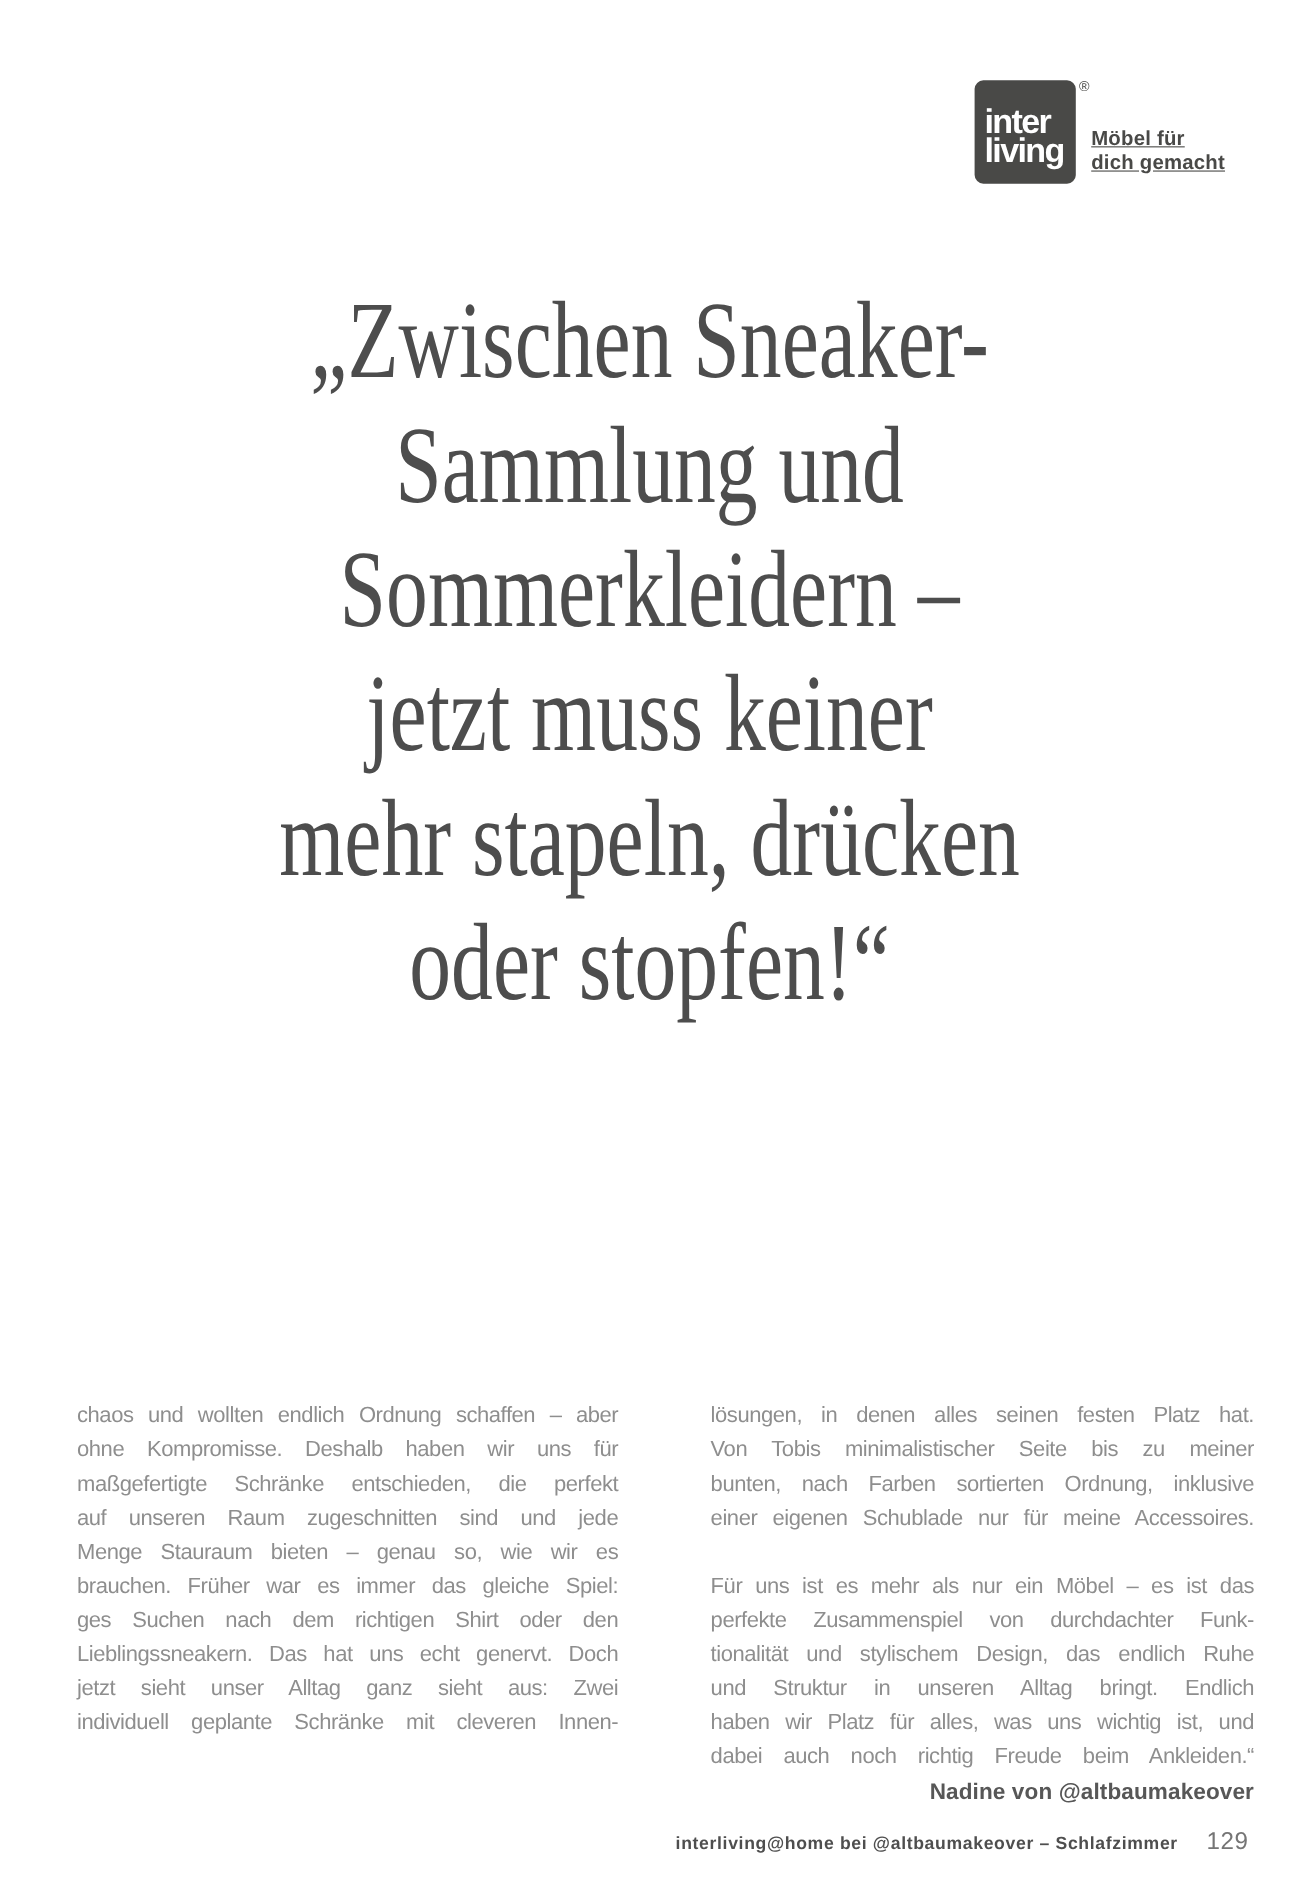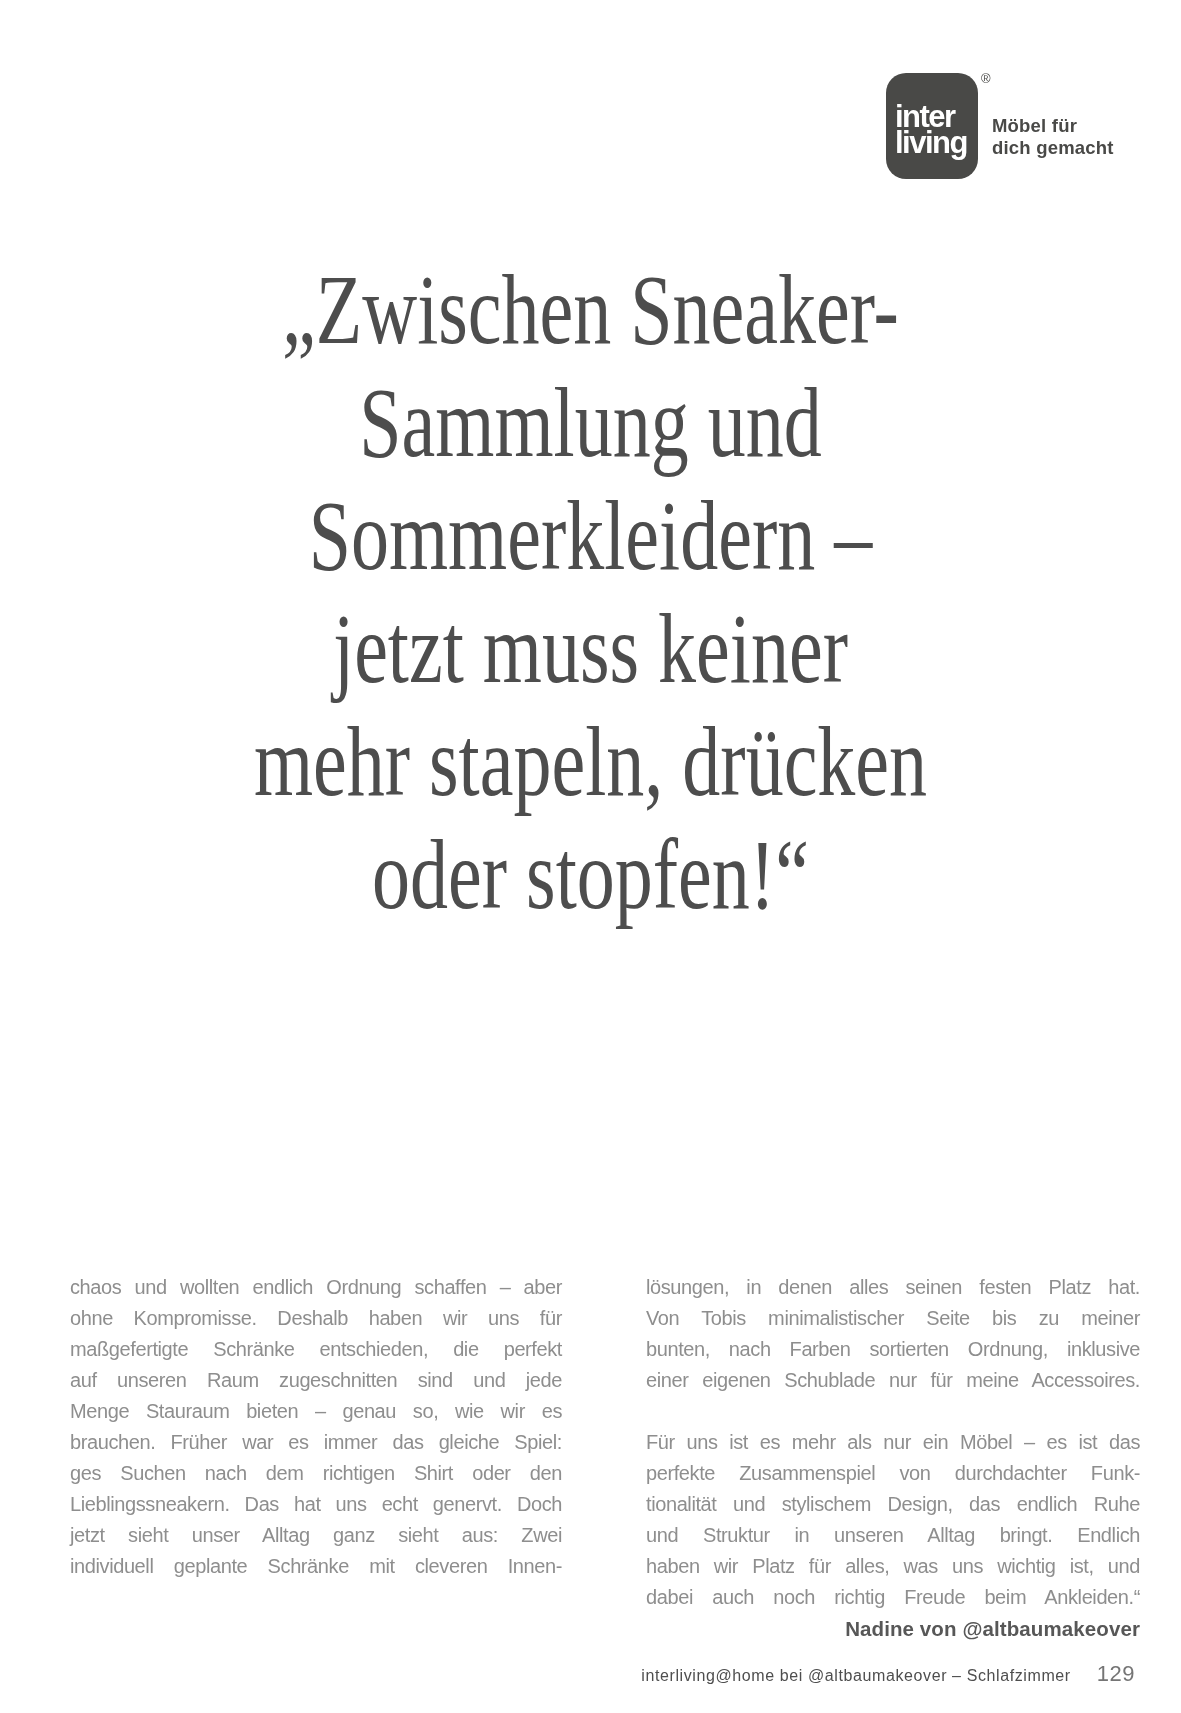--- a/index.html
+++ b/index.html
@@ -7,42 +7,43 @@
     position:relative;
     width:1181px;height:1713px;
     background:#ffffff;
     overflow:hidden;
     font-family:"Liberation Sans",sans-serif;
   }
 
   
   .logo-square{
     position:absolute;left:886px;top:73px;
-    width:92px;height:106px;
+    width:92px;height:94px;
     background:var(--logo,#494947);
-    border-radius:20px;
+    border-radius:8px;
     display:flex;flex-direction:column;justify-content:center;
     padding-left:9px;padding-top:7px;box-sizing:border-box;
   }
   .logo-word{
     color:#ffffff;
     font-weight:bold;
     font-size:31px;
     line-height:26px;
     letter-spacing:-1.5px;
   }
   .registered{
     position:absolute;left:981px;top:71px;
     font-size:13px;color:var(--logo,#494947);
   }
   .tagline{
     position:absolute;left:992px;top:115px;
     font-size:18.5px;font-weight:bold;line-height:22px;
     color:var(--logo,#494947);
     letter-spacing:0.2px;
+    text-decoration:underline;
   }
 
   
   .headline{
     position:absolute;left:0;right:0;top:253px;
     margin:0;
     font-family:"Liberation Serif","DejaVu Serif",serif;
     font-weight:normal;
     font-size:100px;
     line-height:113px;
@@ -81,21 +82,21 @@
     line-height:31px;
     text-align:right;
   }
 
   
   .footer{
     position:absolute;top:1661px;right:46px;
     display:flex;align-items:baseline;
   }
   .footer-caption{
-    font-size:16px;font-weight:normal;
+    font-size:16px;font-weight:bold;
     letter-spacing:0.6px;
     color:var(--footer,#4e4e4e);
   }
   .footer-page{
     font-size:22px;
     color:var(--pagenum,#757575);
     margin-left:26px;
     letter-spacing:0.5px;
   }
 </style>

